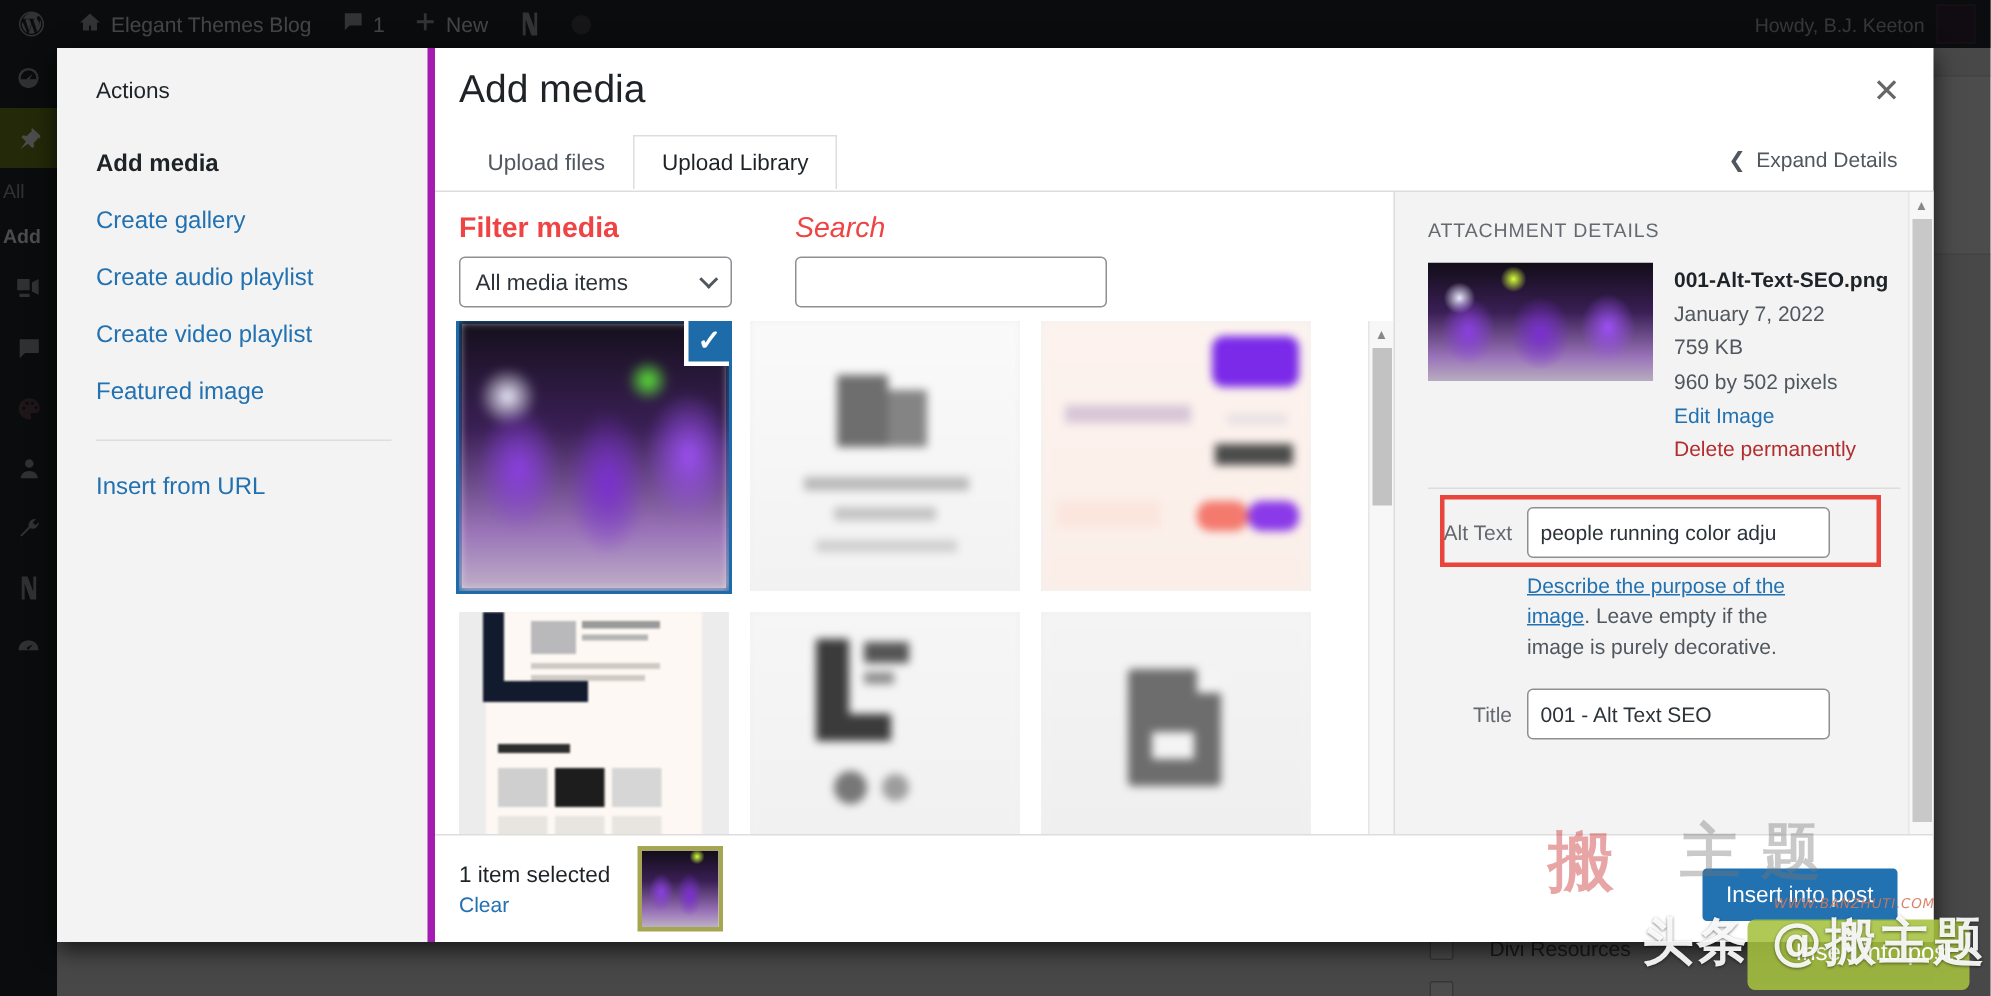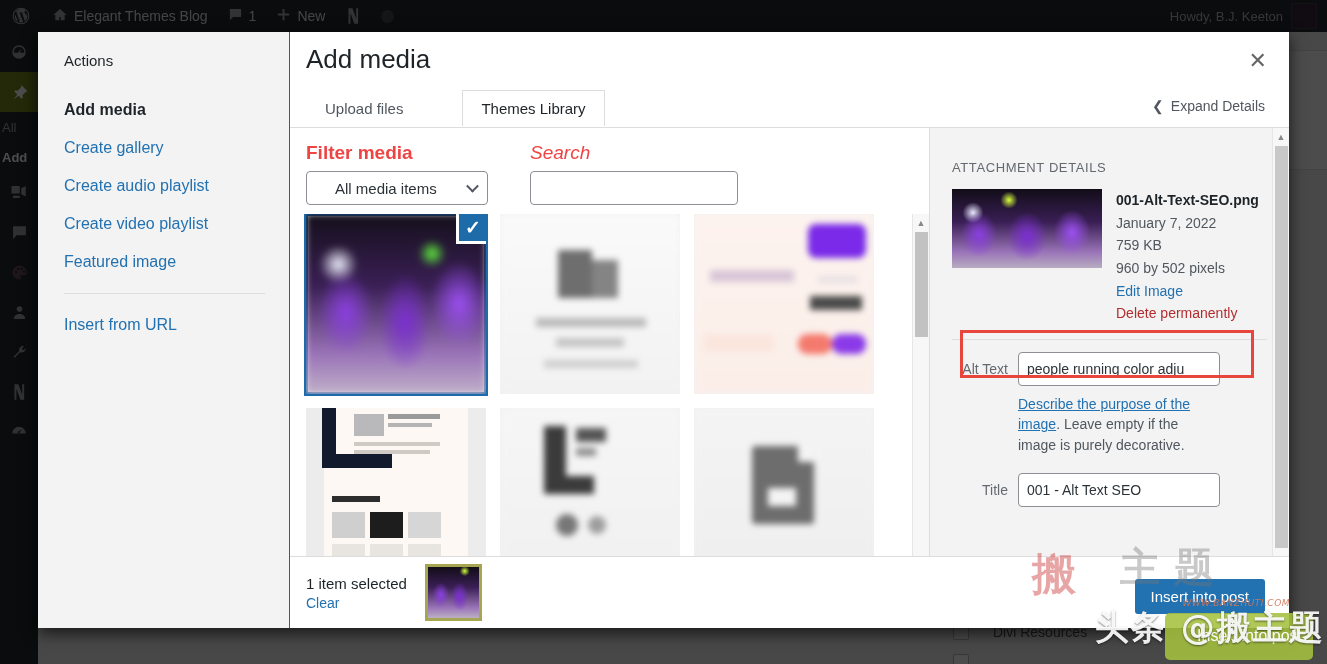--- a/index.html
+++ b/index.html
@@ -56,21 +56,21 @@
     position: absolute; left: 38px; top: 32px;
     width: 1251px; height: 596px;
     background: #fff;
     box-shadow: 0 5px 15px rgba(0,0,0,0.7);
     display: flex;
   }
 
   
   #modal-menu {
     width: 252px; flex: 0 0 252px; height: 100%;
-    background: #f3f3f3; border-right: 1px solid #a21caf;
+    background: #f3f3f3; border-right: 5px solid #a21caf;
     padding: 20px 0 0 26px;
   }
   #modal-menu .menu-head {
     font-size: 15px; color: #1d2327; margin-bottom: 22px; font-weight: 400;
   }
   #modal-menu .menu-item {
     font-size: 16px; color: #2271b1; padding: 10px 0; cursor: pointer;
   }
   #modal-menu .menu-item.current { color: #1d2327; font-weight: 700; }
   #modal-menu .menu-sep { height: 1px; background: #ddd; margin: 12px 24px 12px 0; }
@@ -80,21 +80,21 @@
 
   #modal-title {
     font-size: 26px; color: #1d2327; font-weight: 400;
     position: absolute; left: 16px; top: 12px;
   }
   #close-x {
     position: absolute; right: 22px; top: 18px;
     font-size: 22px; color: #666; cursor: pointer; line-height: 1;
   }
 
-  #tabs { position: absolute; left: 16px; top: 58px; display: flex; gap: 40px; }
+  #tabs { position: absolute; left: 16px; top: 58px; display: flex; }
   .tab {
     padding: 9px 18px; font-size: 15px; color: #50575e;
     border: 1px solid transparent; border-bottom: none; cursor: pointer;
   }
   .tab.active {
     background: #fff; border-color: #ddd; color: #1d2327;
     position: relative; z-index: 2;
   }
   #tab-underline {
     position: absolute; left: 0; right: 0; top: 95px; height: 1px; background: #ddd;
@@ -111,21 +111,21 @@
     display: flex;
   }
   #browser { flex: 1; position: relative; background: #fff; }
   #toolbar { padding: 14px 16px 10px 16px; display: flex; gap: 24px; align-items: flex-end; }
   .field-group { display: flex; flex-direction: column; gap: 7px; }
   .field-label { font-size: 19px; color: #ef4444; font-weight: 700; }
   .field-label.normal { font-weight: 400; font-style: italic; }
   .wp-select {
     width: 182px; height: 34px; border: 1px solid #8c8f94; border-radius: 4px;
     background: #fff; font-size: 15px; color: #2c3338;
-    padding: 0 30px 0 28px; appearance: none;
+    padding: 0 30px 0 10px; appearance: none;
     display: flex; align-items: center; position: relative; cursor: pointer;
   }
   .wp-select .chev {
     position: absolute; right: 10px; top: 50%; transform: translateY(-50%);
     width: 9px; height: 9px; border-right: 2px solid #50575e; border-bottom: 2px solid #50575e;
     transform: translateY(-70%) rotate(45deg);
   }
   .wp-input {
     height: 34px; border: 1px solid #8c8f94; border-radius: 4px;
     background: #fff; font-size: 14px; padding: 0 8px; color: #2c3338;
@@ -170,21 +170,20 @@
   
   #details {
     width: 360px; flex: 0 0 360px;
     background: #f3f3f3; border-left: 1px solid #ddd;
     position: relative; overflow: hidden;
   }
   #details-inner { padding: 18px 22px 0 22px; }
   #details-title {
     font-size: 13px; letter-spacing: .6px; color: #646970; text-transform: uppercase;
     margin-bottom: 14px;
-    margin-top: 14px;
   }
   #att-row { display: flex; gap: 14px; }
   #att-thumb { width: 150px; height: 79px; flex: 0 0 150px; position: relative; overflow: hidden; }
   #att-meta { font-size: 14px; color: #50575e; line-height: 1.62; }
   #att-meta .fname { font-weight: 700; color: #1d2327; }
   #att-meta a.blue { color: #2271b1; text-decoration: none; cursor: pointer; display: block; }
   #att-meta a.red { color: #b32d2e; text-decoration: none; cursor: pointer; display: block; }
   .det-sep { height: 1px; background: #ddd; margin: 14px 0 0 0; }
 
   .det-field { display: flex; align-items: flex-start; gap: 10px; margin-top: 12px; }
@@ -382,21 +381,21 @@
     <div class="menu-sep"></div>
     <div class="menu-item">Insert from URL</div>
   </div>
 
   <div id="modal-main">
     <div id="modal-title">Add media</div>
     <div id="close-x">✕</div>
 
     <div id="tabs">
       <div class="tab">Upload files</div>
-      <div class="tab active">Themes Library</div>
+      <div class="tab active">Upload Library</div>
     </div>
     <div id="tab-underline"></div>
 
     <div id="expand-details">
       <span>❮</span>
       <span>Expand Details</span>
     </div>
 
     <div id="content-area">
 

